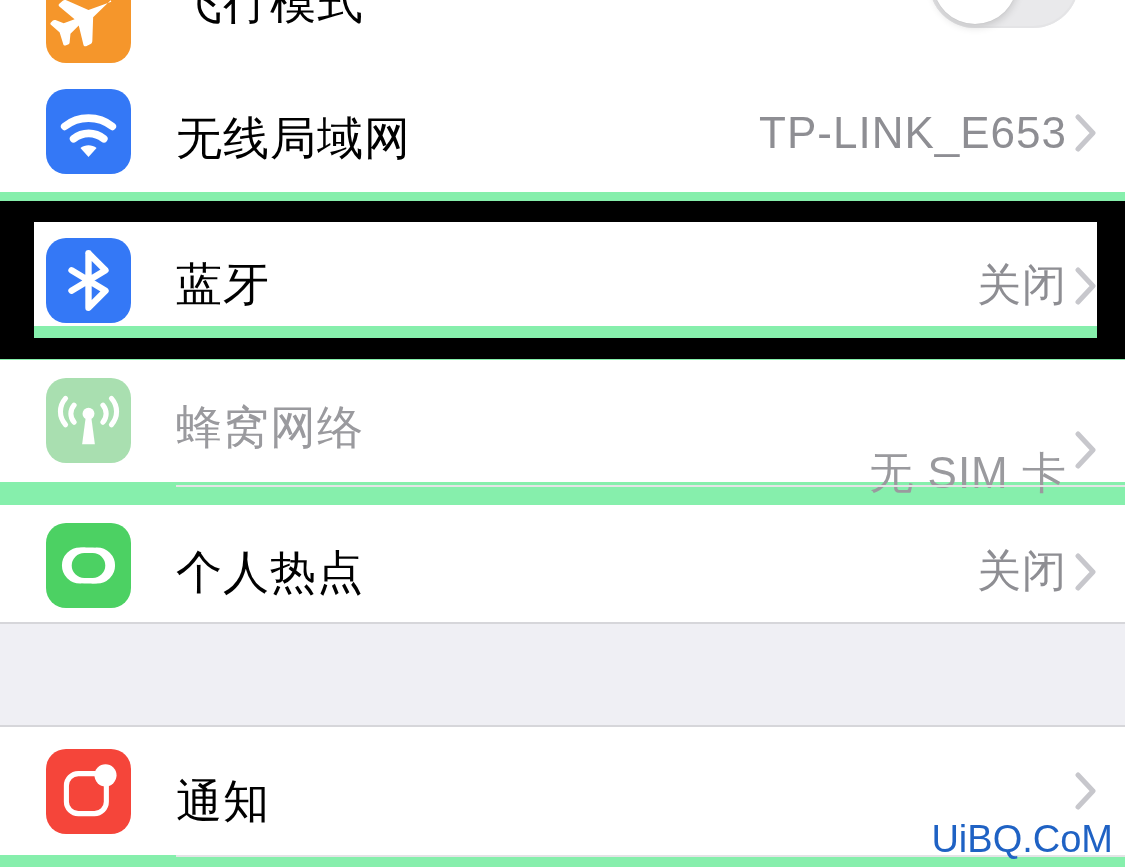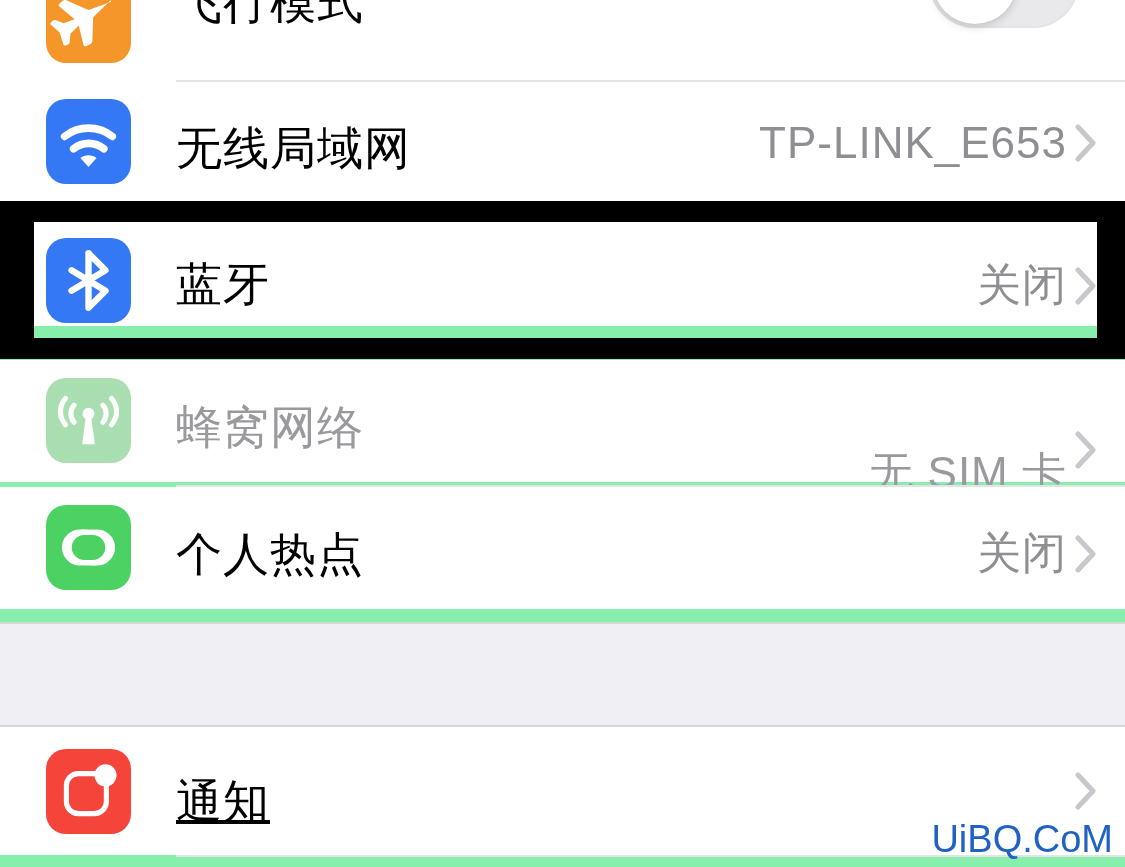--- a/index.html
+++ b/index.html
@@ -147,21 +147,21 @@
         <path fill="#ffffff" d="M84.5 45.5 56.5 39.5 41 16.5c-1-1.6-2.6-2.4-4.4-2.2l-5.2.7c-1.5.2-2.3 1.5-1.8 2.9l7.3 22.2-13.3-2.9-6.3-8.2c-.7-.9-1.8-1.3-2.9-1.1l-3.1.6c-1.2.2-1.8 1.3-1.5 2.4l3.7 12.4c.2.6.2 1.2 0 1.8L10 58.2c-.3 1.1.3 2.2 1.5 2.4l3.1.6c1.1.2 2.2-.2 2.9-1.1l6.3-8.2 13.3-2.9-7.3 22.2c-.5 1.4.3 2.7 1.8 2.9l5.2.7c1.8.2 3.4-.6 4.4-2.2l15.5-23 28-6c2.2-.5 3.8-2.4 3.8-4.7s-1.6-4.2-3.8-4.7z" transform="rotate(-32 50 50)"></path>
       </svg>
     </div>
     <div class="row-label" style="top:14px;">飞行模式</div>
     <div class="toggle" style="right:46px; top:-22px;">
       <div class="knob"></div>
     </div>
   </div>
   <div class="divider" style="top:80px;"></div>
 
-  <div class="row" style="top:82px; height:120px;">
+  <div class="row" style="top:72px; height:120px;">
     <div class="row-icon" style="top:17px; background:#3478f6;">
       <svg class="icon-svg" viewBox="0 0 100 100" aria-hidden="true">
         <g fill="none" stroke="#ffffff" stroke-width="9" stroke-linecap="round">
           <path d="M22 44c16-13 40-13 56 0"></path>
           <path d="M32.5 58.5c10.5-8.5 25-8.5 35.5 0"></path>
         </g>
         <path fill="#ffffff" d="M50 80 40.5 69.5c5.5-4.5 13.5-4.5 19 0z"></path>
       </svg>
     </div>
     <div class="row-label" style="top:36px;">无线局域网</div>
@@ -212,21 +212,21 @@
       <span class="row-value" style="color:#9a9a9e;margin-top:47px;">无 SIM 卡</span>
       <span class="chevron">
         <svg width="22" height="40" viewBox="0 0 22 40" aria-hidden="true">
           <polyline points="3,4 18,20 3,36" fill="none" stroke="#c7c7cc" stroke-width="5" stroke-linecap="round" stroke-linejoin="round"></polyline>
         </svg>
       </span>
     </div>
   </div>
   <div class="divider" style="top:485px;"></div>
 
-  <div class="row" style="top:487px; height:122px;">
+  <div class="row" style="top:505px; height:122px;">
     <div class="row-icon" style="top:18px; background:#4cd163;">
       <svg class="icon-svg" viewBox="0 0 100 100" aria-hidden="true">
         <g fill="none" stroke="#ffffff" stroke-width="6.5" stroke-linecap="round">
           <path d="M60 32a18 18 0 0 1 0 36H45a18 18 0 0 1 0-36"></path>
           <path d="M40 68a18 18 0 0 1 0-36h15a18 18 0 0 1 0 36"></path>
         </g>
       </svg>
     </div>
     <div class="row-label" style="top:37px;">个人热点</div>
     <div class="row-right" style="top:37px;">
@@ -241,21 +241,21 @@
 
   <div class="section-gap" style="top:622px; height:105px;"></div>
 
   <div class="row" style="top:727px; height:128px;">
     <div class="row-icon" style="top:22px; background:#f5453a;">
       <svg class="icon-svg" viewBox="0 0 100 100" aria-hidden="true">
         <rect x="24" y="29" width="47" height="47" rx="14" ry="14" fill="none" stroke="#ffffff" stroke-width="6"></rect>
         <circle cx="70" cy="31" r="13" fill="#ffffff"></circle>
       </svg>
     </div>
-    <div class="row-label" style="top:44px;text-decoration:underline;">通知</div>
+    <div class="row-label" style="top:44px;">通知</div>
     <div class="row-right" style="top:44px;">
       <span class="chevron">
         <svg width="22" height="40" viewBox="0 0 22 40" aria-hidden="true">
           <polyline points="3,4 18,20 3,36" fill="none" stroke="#c7c7cc" stroke-width="5" stroke-linecap="round" stroke-linejoin="round"></polyline>
         </svg>
       </span>
     </div>
   </div>
   <div class="divider" style="top:855px;"></div>
 

